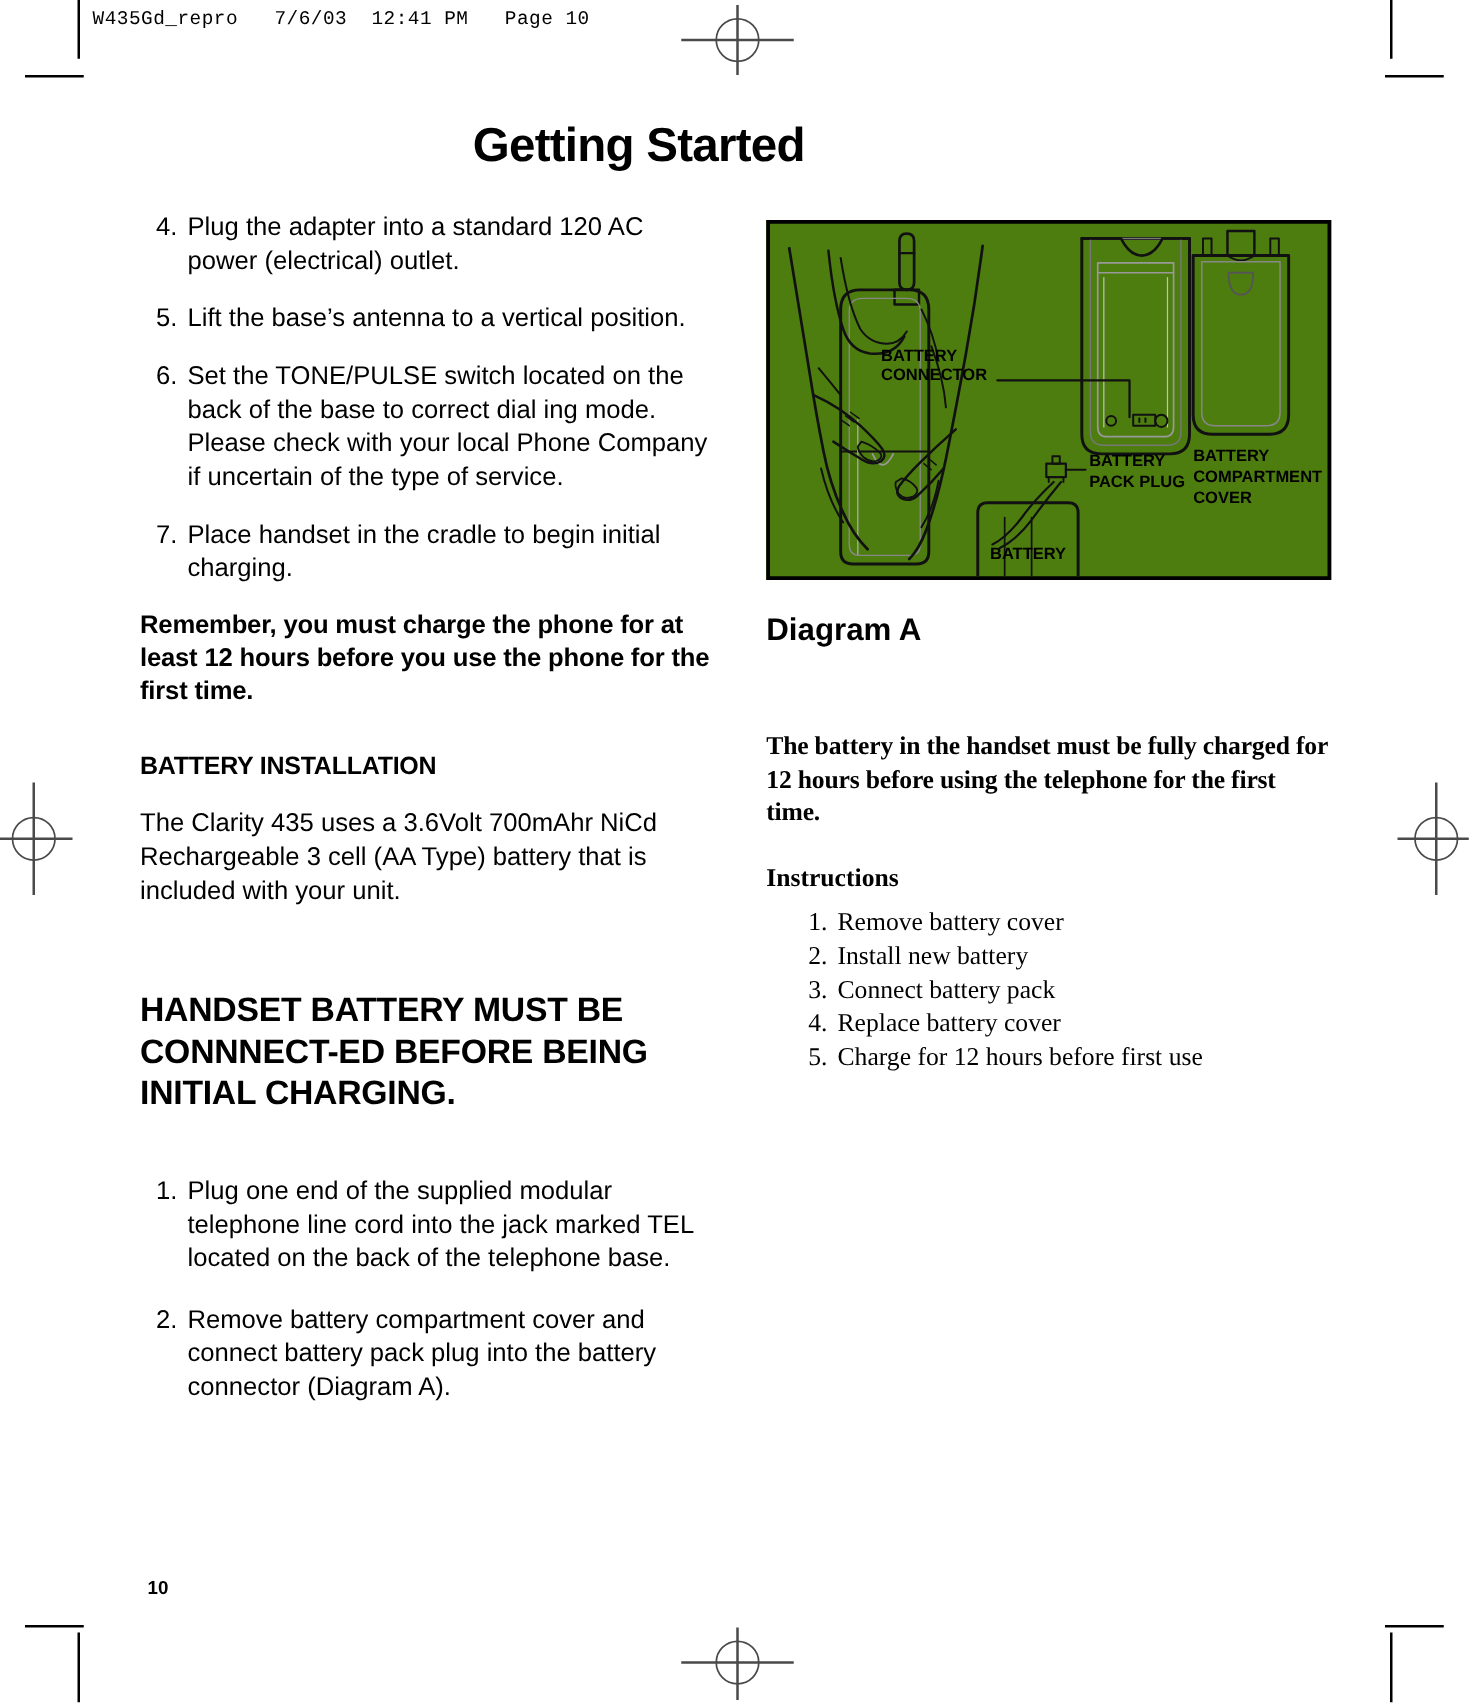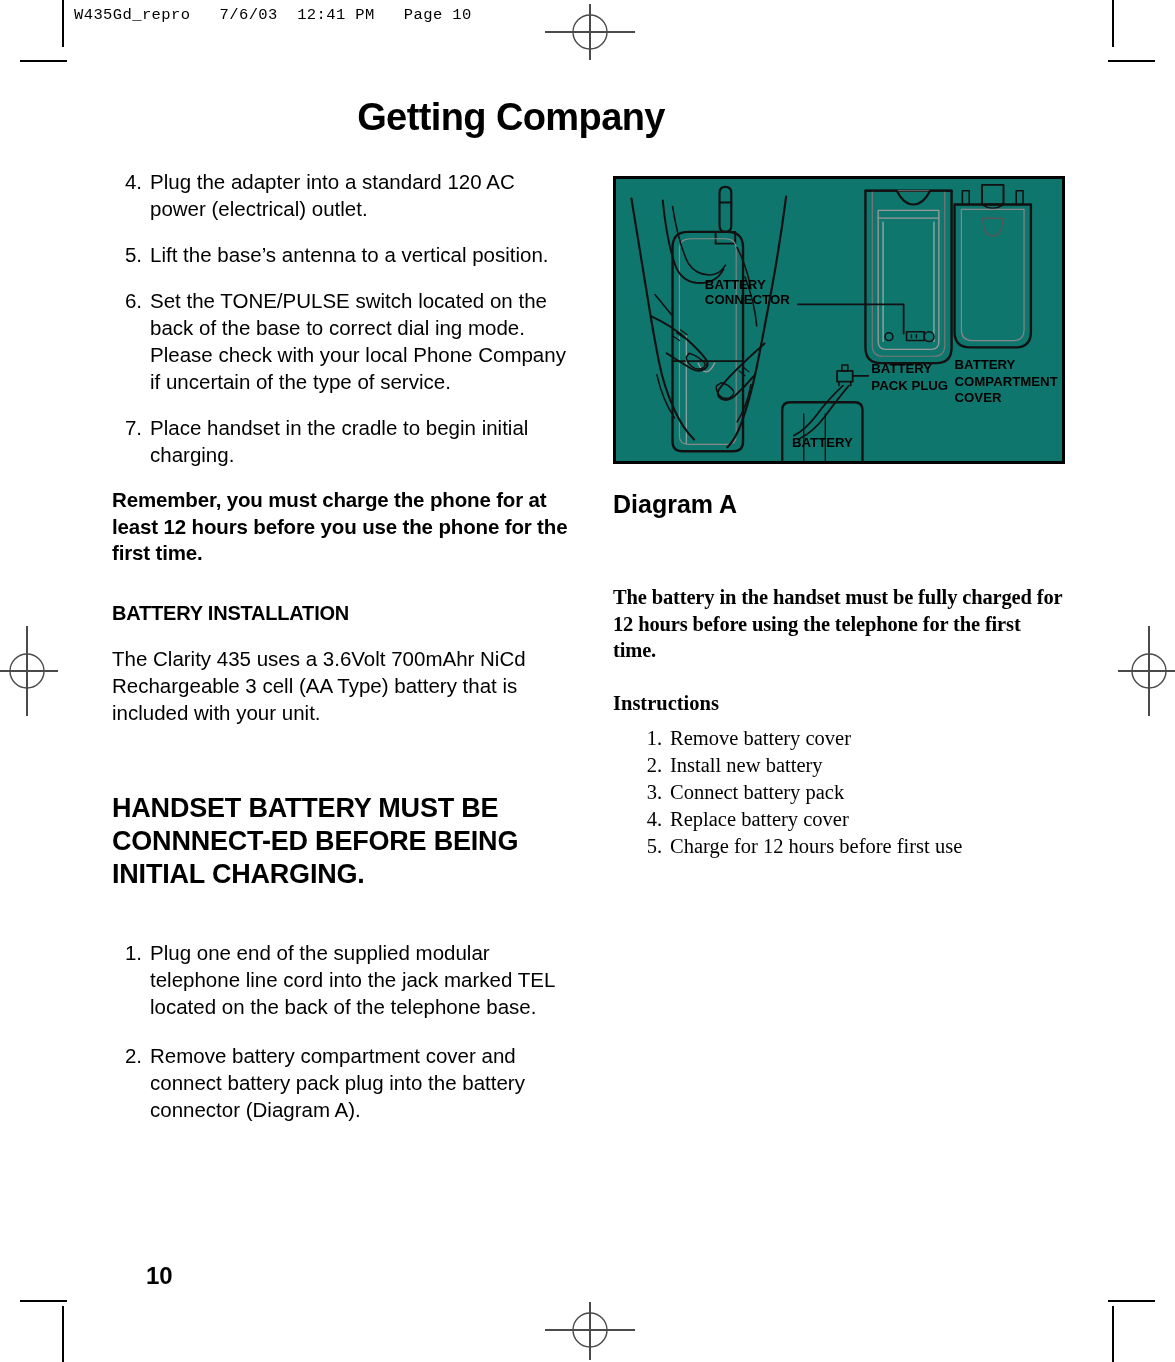--- a/index.html
+++ b/index.html
@@ -81,35 +81,35 @@
   .sub-head { font-weight: bold; font-size: 20.5px; }
 
   b.inline { font-weight: normal; }
 
   
   .diagram-box {
     position: absolute;
     left: 613px; top: 176px;
     width: 452px; height: 288px;
     border: 3px solid #000;
-    background: #0f766e;
+    background: #4d7c0f;
   }
   .diagram-box svg { display:block; width:100%; height:100%; }
 
   .diagram-caption {
     position: absolute;
     left: 613px; top: 490px;
     font-weight: bold; font-size: 25px;
   }
 
   
   .folio {
     position: absolute;
     left: 118px; top: 1262px;
-    font-weight: bold; font-size: 24px; margin-left: 28px;
+    font-weight: bold; font-size: 15px;
   }
 </style>
 </head>
 <body>
 
 <div id="page">
 
   <div class="mark" style="left:62px;  top:0px;    width:2px;  height:47px;"></div>
   <div class="mark" style="left:20px;  top:60px;   width:47px; height:2px;"></div>
   <div class="mark" style="left:1112px;top:0px;    width:2px;  height:47px;"></div>
@@ -146,21 +146,21 @@
   <div class="reg" style="left:1118px; top:626px; width:58px; height:90px;">
     <div class="hline" style="left:0; top:44px; width:58px; height:1.5px;"></div>
     <div class="vline" style="left:30px; top:0; width:1.5px; height:90px;"></div>
     <svg style="position:absolute;left:0;top:0;width:58px;height:90px;" viewBox="0 0 58 90">
       <circle cx="31" cy="45" r="17" fill="none" stroke="#4a4a4a" stroke-width="1.4"></circle>
     </svg>
   </div>
 
   <div class="slug">W435Gd_repro   7/6/03  12:41 PM   Page 10</div>
 
-  <div class="page-title">Getting Company</div>
+  <div class="page-title">Getting Started</div>
 
   <div class="col-left">
 
     <ol class="num-list">
       <li>
         <span class="num">4.</span>
         <span>Plug the adapter into a standard 120 AC power (electrical) outlet.</span>
       </li>
       <li>
         <span class="num">5.</span>

